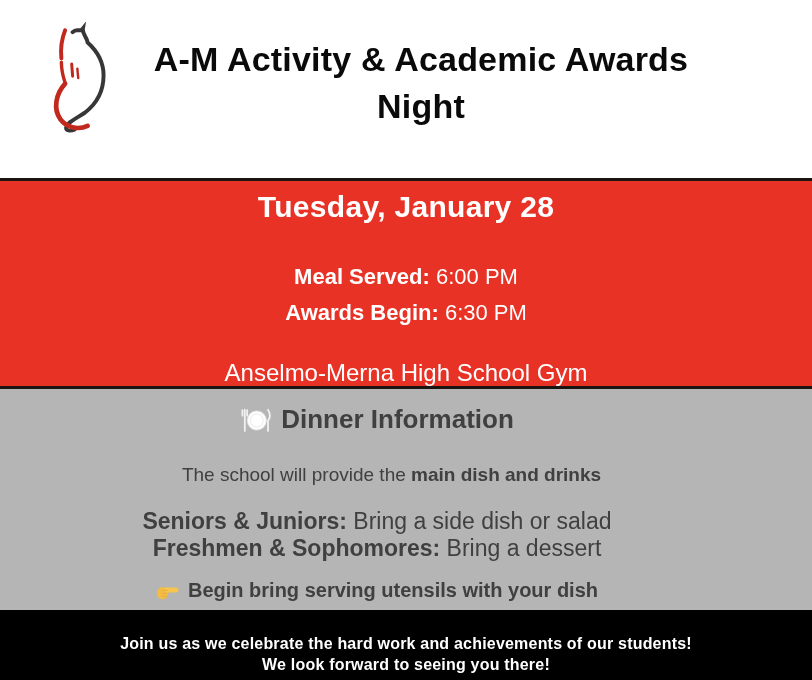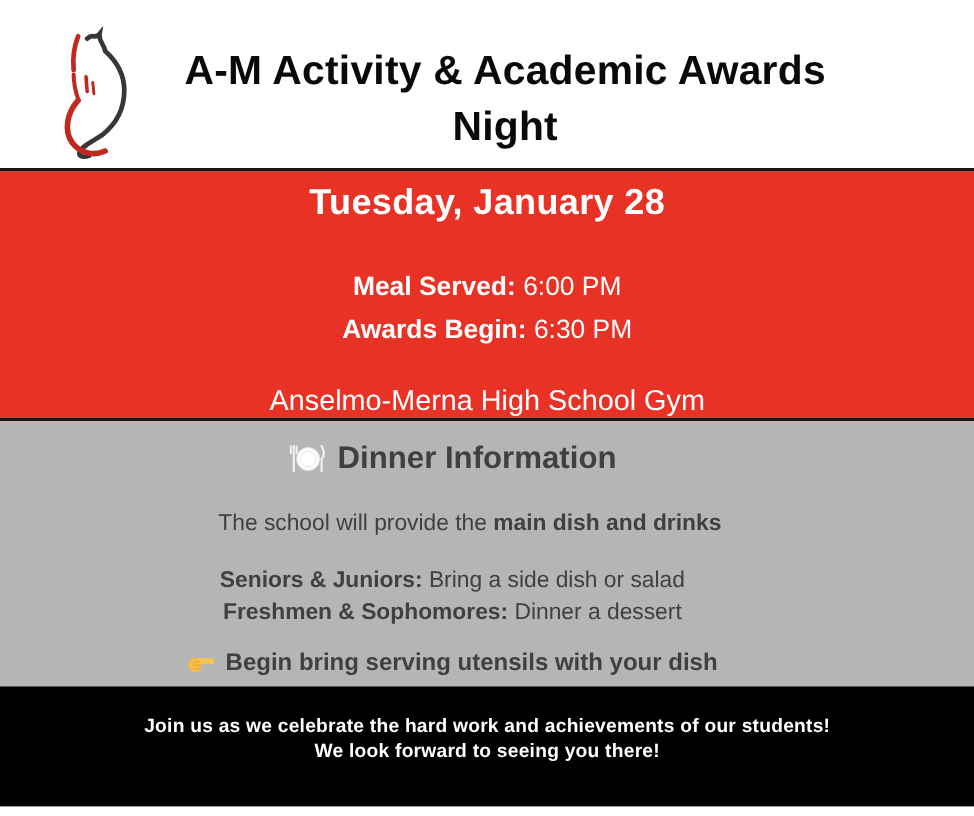--- a/index.html
+++ b/index.html
@@ -6,21 +6,21 @@
   .flyer {
     position:relative;
     width:812px; height:680px;
     margin:0 auto;
     font-family:"Liberation Sans", sans-serif;
     background:#ffffff;
     overflow:hidden;
   }
 
   
-  .header { position:relative; height:140px; background:#ffffff; }
+  .header { position:relative; height:178px; background:#ffffff; }
   .logo { position:absolute; left:52px; top:22px; width:60px; height:114px; }
   .title {
     position:absolute; left:0; right:0; top:36px;
     text-align:center; padding-left:30px;
     font-size:34px; font-weight:bold; color:#0a0a0a;
     line-height:47px; letter-spacing:0.2px;
   }
   .title span { display:block; }
 
   .divider { height:3px; background:#1c1410; }
@@ -37,21 +37,21 @@
 
   
   .gray-band {
     height:221px; background:#b5b5b5; color:#404040; text-align:center;
     box-sizing:border-box; padding-top:15px;
   }
   .gray-inner { padding-right:58px; } 
   .dinner-heading { font-size:26px; font-weight:bold; line-height:30px; }
   .plate-ic { display:inline-block; vertical-align:-6px; margin-right:9px; }
   .provide-line { margin-top:29px; font-size:19px; line-height:24px;padding-left:29px; }
-  .bring-lines { margin-top:21px; font-size:19px; line-height:27px;text-align:center; }
+  .bring-lines { margin-top:21px; font-size:23px; line-height:27px;text-align:center; }
   .note-line { margin-top:15px; font-size:20px; font-weight:bold; line-height:26px; }
   .hand-ic { display:inline-block; vertical-align:-3px; margin-right:9px; }
 
   
   .footer {
     height:100px; background:#000000; color:#ffffff; text-align:center;
     box-sizing:border-box; padding-top:23px;
     font-size:16px; font-weight:bold; line-height:21px; letter-spacing:0.2px;
   }
   .footer span { display:block; }
@@ -111,21 +111,21 @@
         <span>The school will provide the</span>
         <b>main dish and drinks</b>
       </div>
       <div class="bring-lines">
         <div>
           <b>Seniors &amp; Juniors:</b>
           <span>Bring a side dish or salad</span>
         </div>
         <div>
           <b>Freshmen &amp; Sophomores:</b>
-          <span>Dinner a dessert</span>
+          <span>Bring a dessert</span>
         </div>
       </div>
       <div class="note-line">
         <svg class="hand-ic" width="23" height="18" viewBox="0 0 26 20" xmlns="http://www.w3.org/2000/svg">
           <ellipse cx="7.5" cy="12.5" rx="6.5" ry="7" fill="#F3BC44"></ellipse>
           <rect x="9" y="6" width="16.5" height="5.6" rx="2.8" fill="#F7C54D"></rect>
           <path d="M7.5,9.5 q3,-0.8 5,0 M7.5,12.8 q3,-0.8 5,0 M7.5,16 q3,-0.8 5,0" stroke="#E3A43B" stroke-width="0.9" fill="none" stroke-linecap="round"></path>
         </svg><span>Begin bring serving utensils with your dish</span>
       </div>
     </div>

